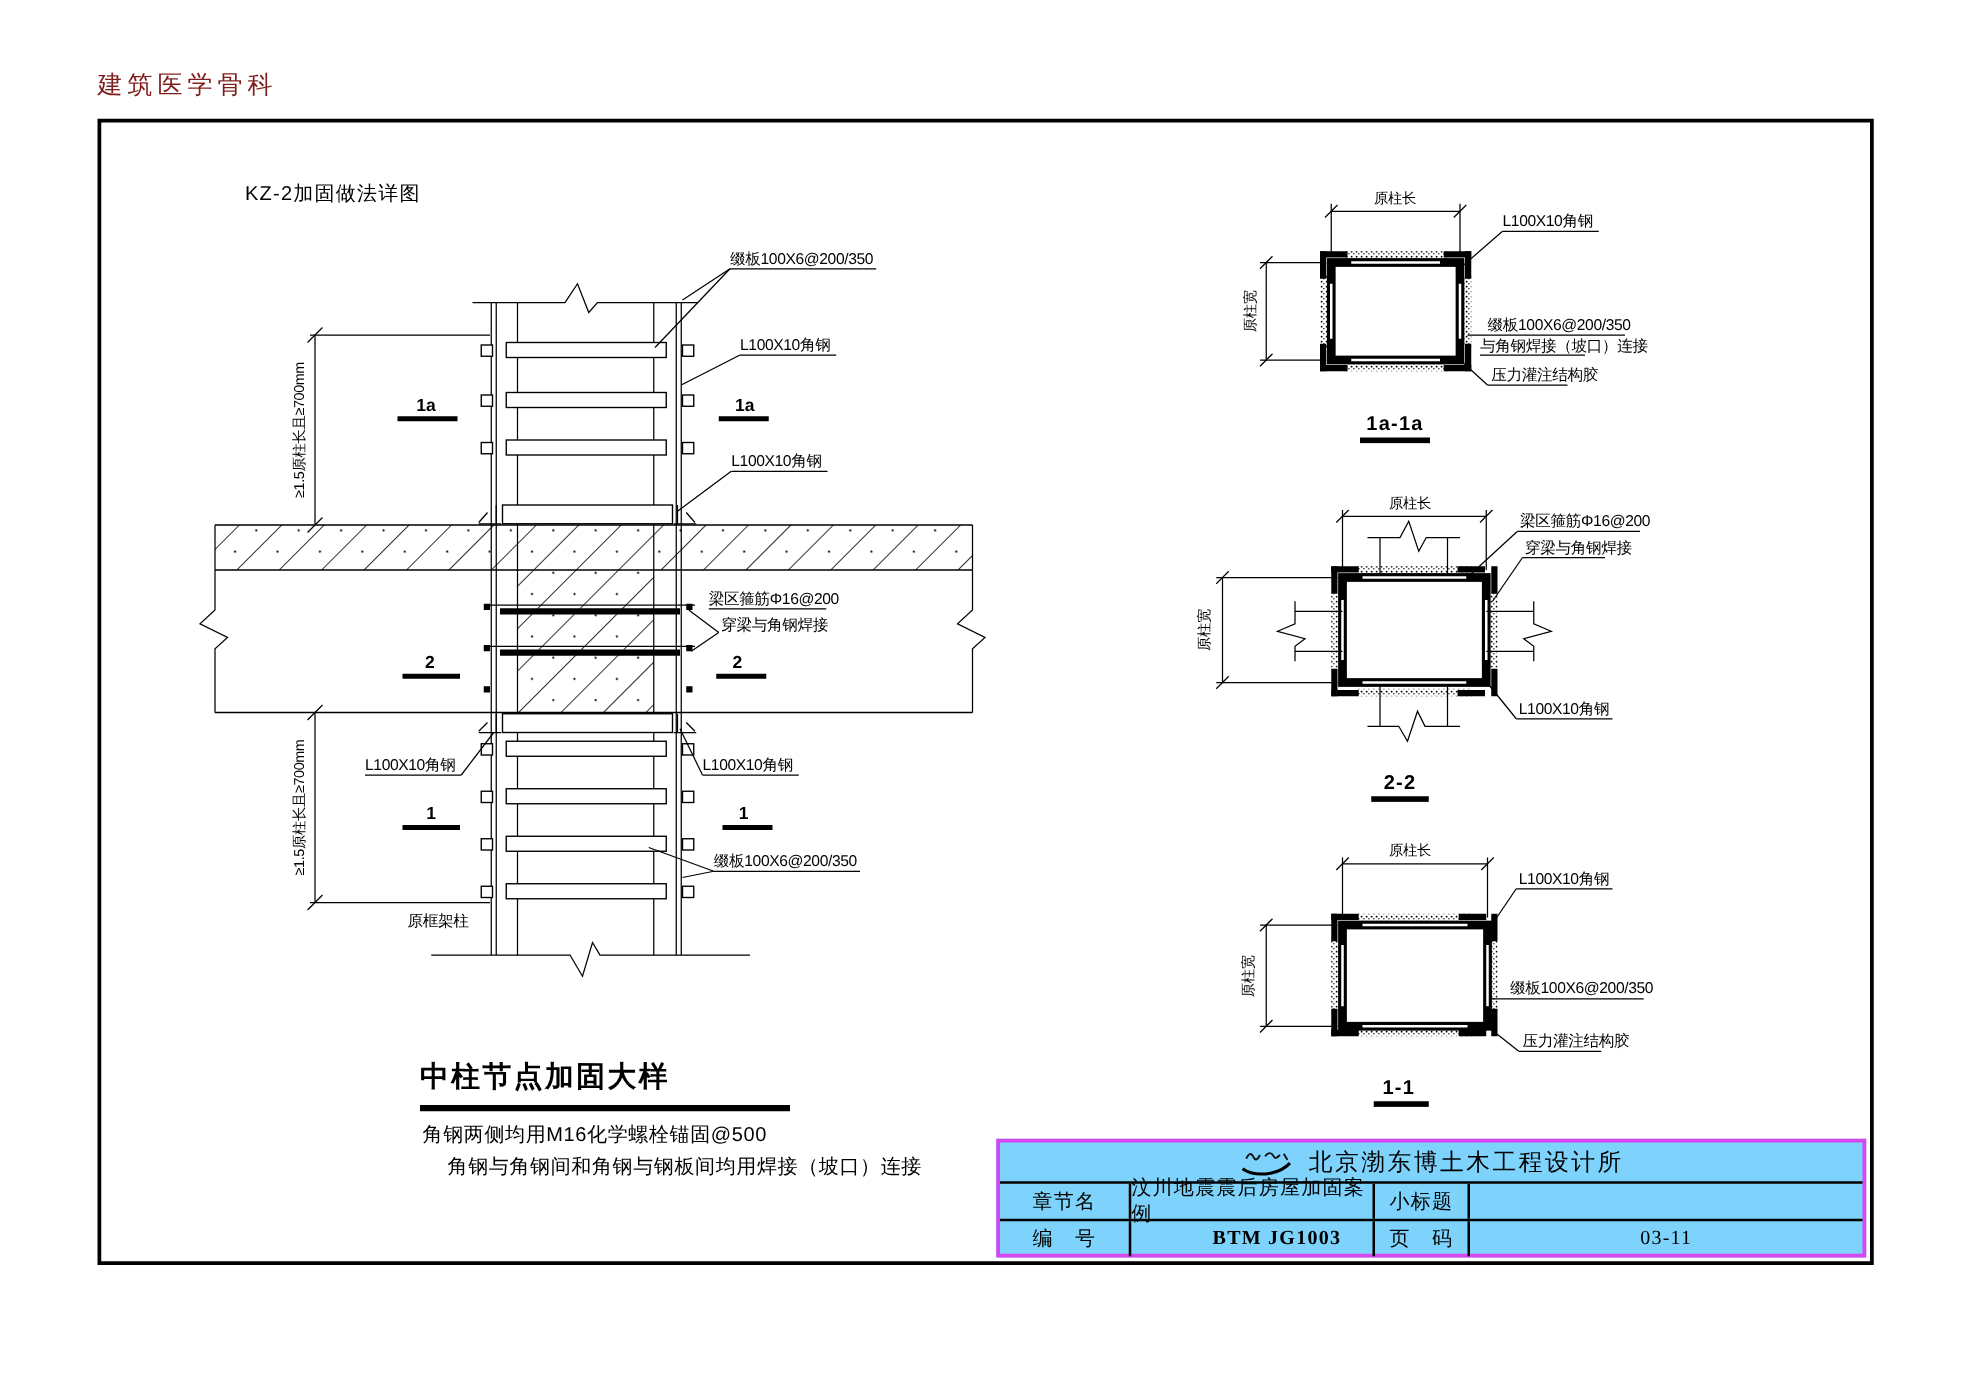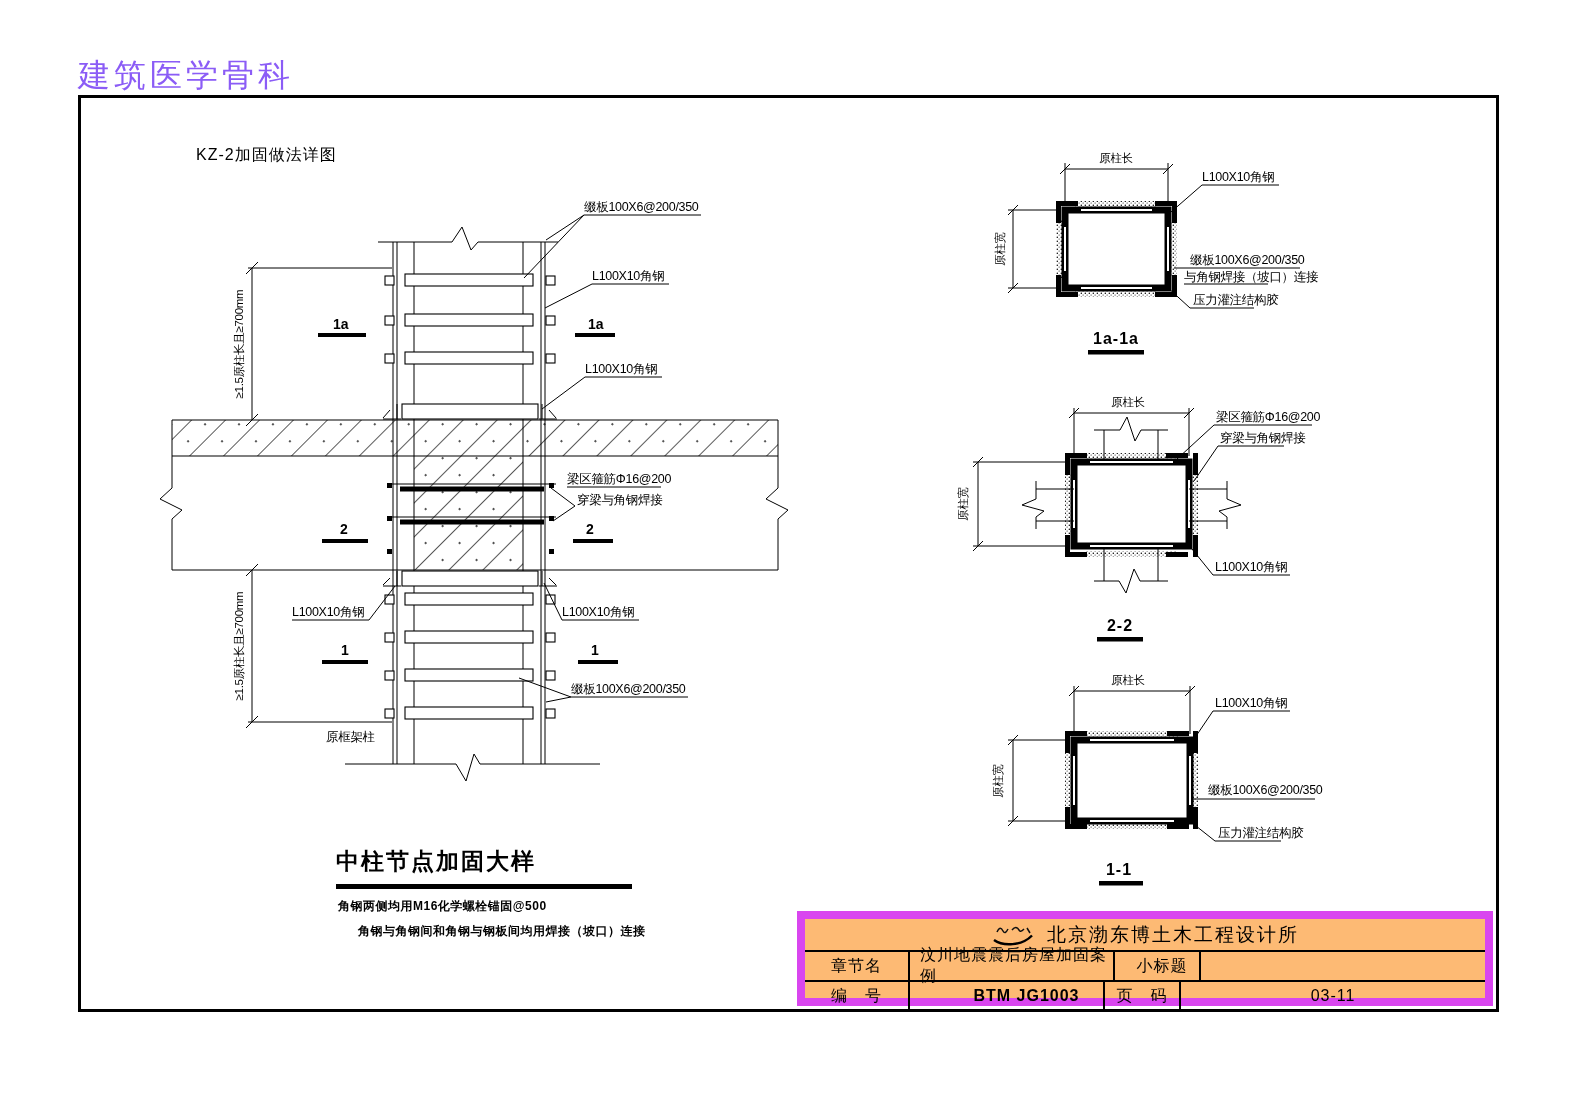--- a/index.html
+++ b/index.html
@@ -1,35 +1,35 @@
 <!DOCTYPE html>
 <html><head>
 <meta charset="utf-8">
 <style>
   html,body{margin:0;padding:0;background:#fff;}
   body{width:1571px;height:1098px;position:relative;overflow:hidden;
        font-family:"Liberation Sans","DejaVu Sans",sans-serif;color:#000;}
   .abs{position:absolute;}
-  .watermark{color:#8b5cf6;font-family:"DejaVu Serif","Liberation Serif",serif;
-             font-size:32px;letter-spacing:4px;}
+  .watermark{color:#7f1d1d;font-family:"DejaVu Serif","Liberation Serif",serif;
+             font-size:20px;letter-spacing:4px;}
   .sheet-heading{font-size:16px;letter-spacing:1px;}
   .border-box{border:3px solid #000;}
   .main-title{font-size:23px;font-weight:700;text-align:left;letter-spacing:2px;}
   .title-bar{background:#000;height:5px;}
-  .note-line{font-size:12px;font-weight:700;letter-spacing:0.5px;white-space:nowrap;}
+  .note-line{font-size:16px;font-weight:400;letter-spacing:0.5px;white-space:nowrap;}
   
-  .title-block{border:8px solid #d946ef;box-sizing:border-box;background:#fdba74;}
+  .title-block{border:3px solid #d946ef;box-sizing:border-box;background:#7dd3fc;font-family:Liberation Serif, serif;}
   .tb-row1{height:31px;border-bottom:2px solid #000;display:flex;align-items:center;
            justify-content:center;gap:12px;}
   .tb-company{font-size:19px;letter-spacing:2px;}
   .tb-grid{display:grid;grid-template-columns:105px 195px 76px 1fr;}
   .tb-grid .cell{display:flex;align-items:center;justify-content:center;
                  font-size:16px;letter-spacing:1px;box-sizing:border-box;height:28px;}
   .tb-grid .cell.b{border-right:2px solid #000;}
-  .tb-r2{border-bottom:2px solid #000;gap:10px;}
+  .tb-r2{border-bottom:2px solid #000;}
   .tb-code{font-weight:700;letter-spacing:0;margin-left:40px;}
   
   .ln{stroke:#000;stroke-width:1.2;fill:none;}
   .ln1{stroke:#000;stroke-width:1;fill:none;}
   .thick{stroke:#000;stroke-width:5;fill:none;}
   .wf{fill:#fff;stroke:#000;stroke-width:1.1;}
   .blk{fill:#000;stroke:none;}
   .txt{font-size:12.5px;fill:#000;letter-spacing:-0.3px;}
   .mark{font-size:14px;font-weight:700;fill:#000;}
   .stitle{font-size:16px;font-weight:700;fill:#000;text-anchor:middle;letter-spacing:1px;}

